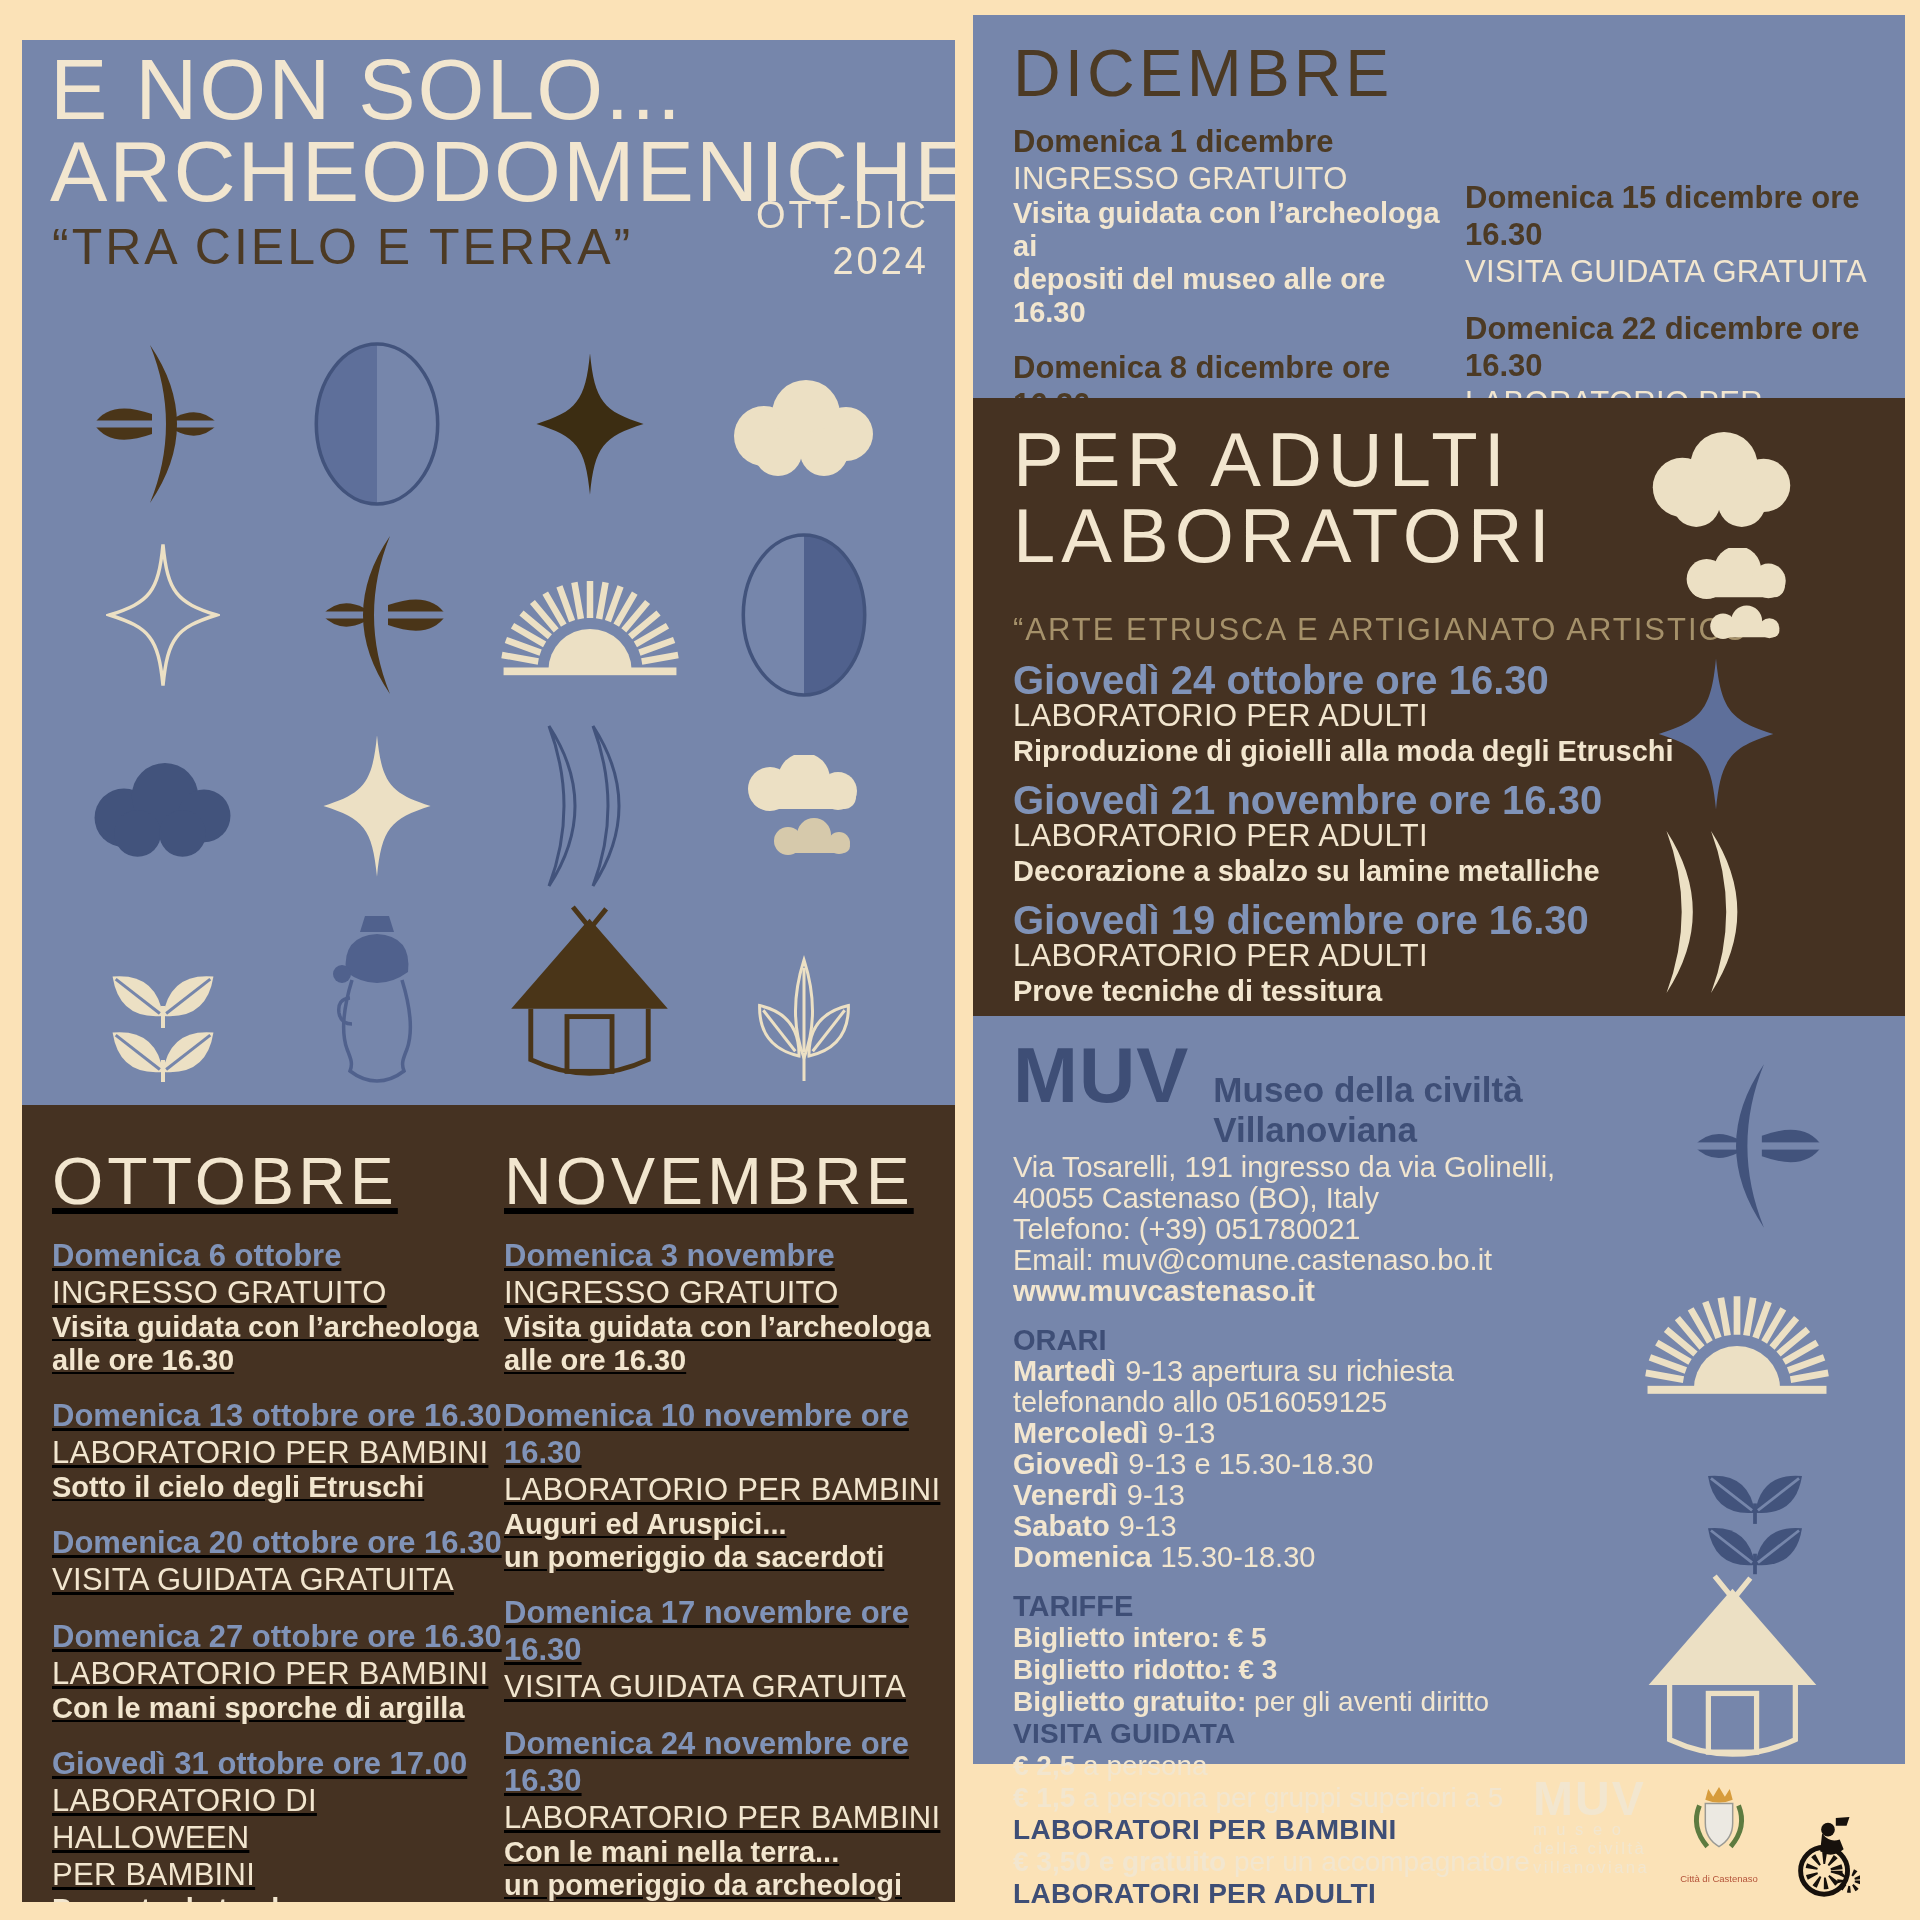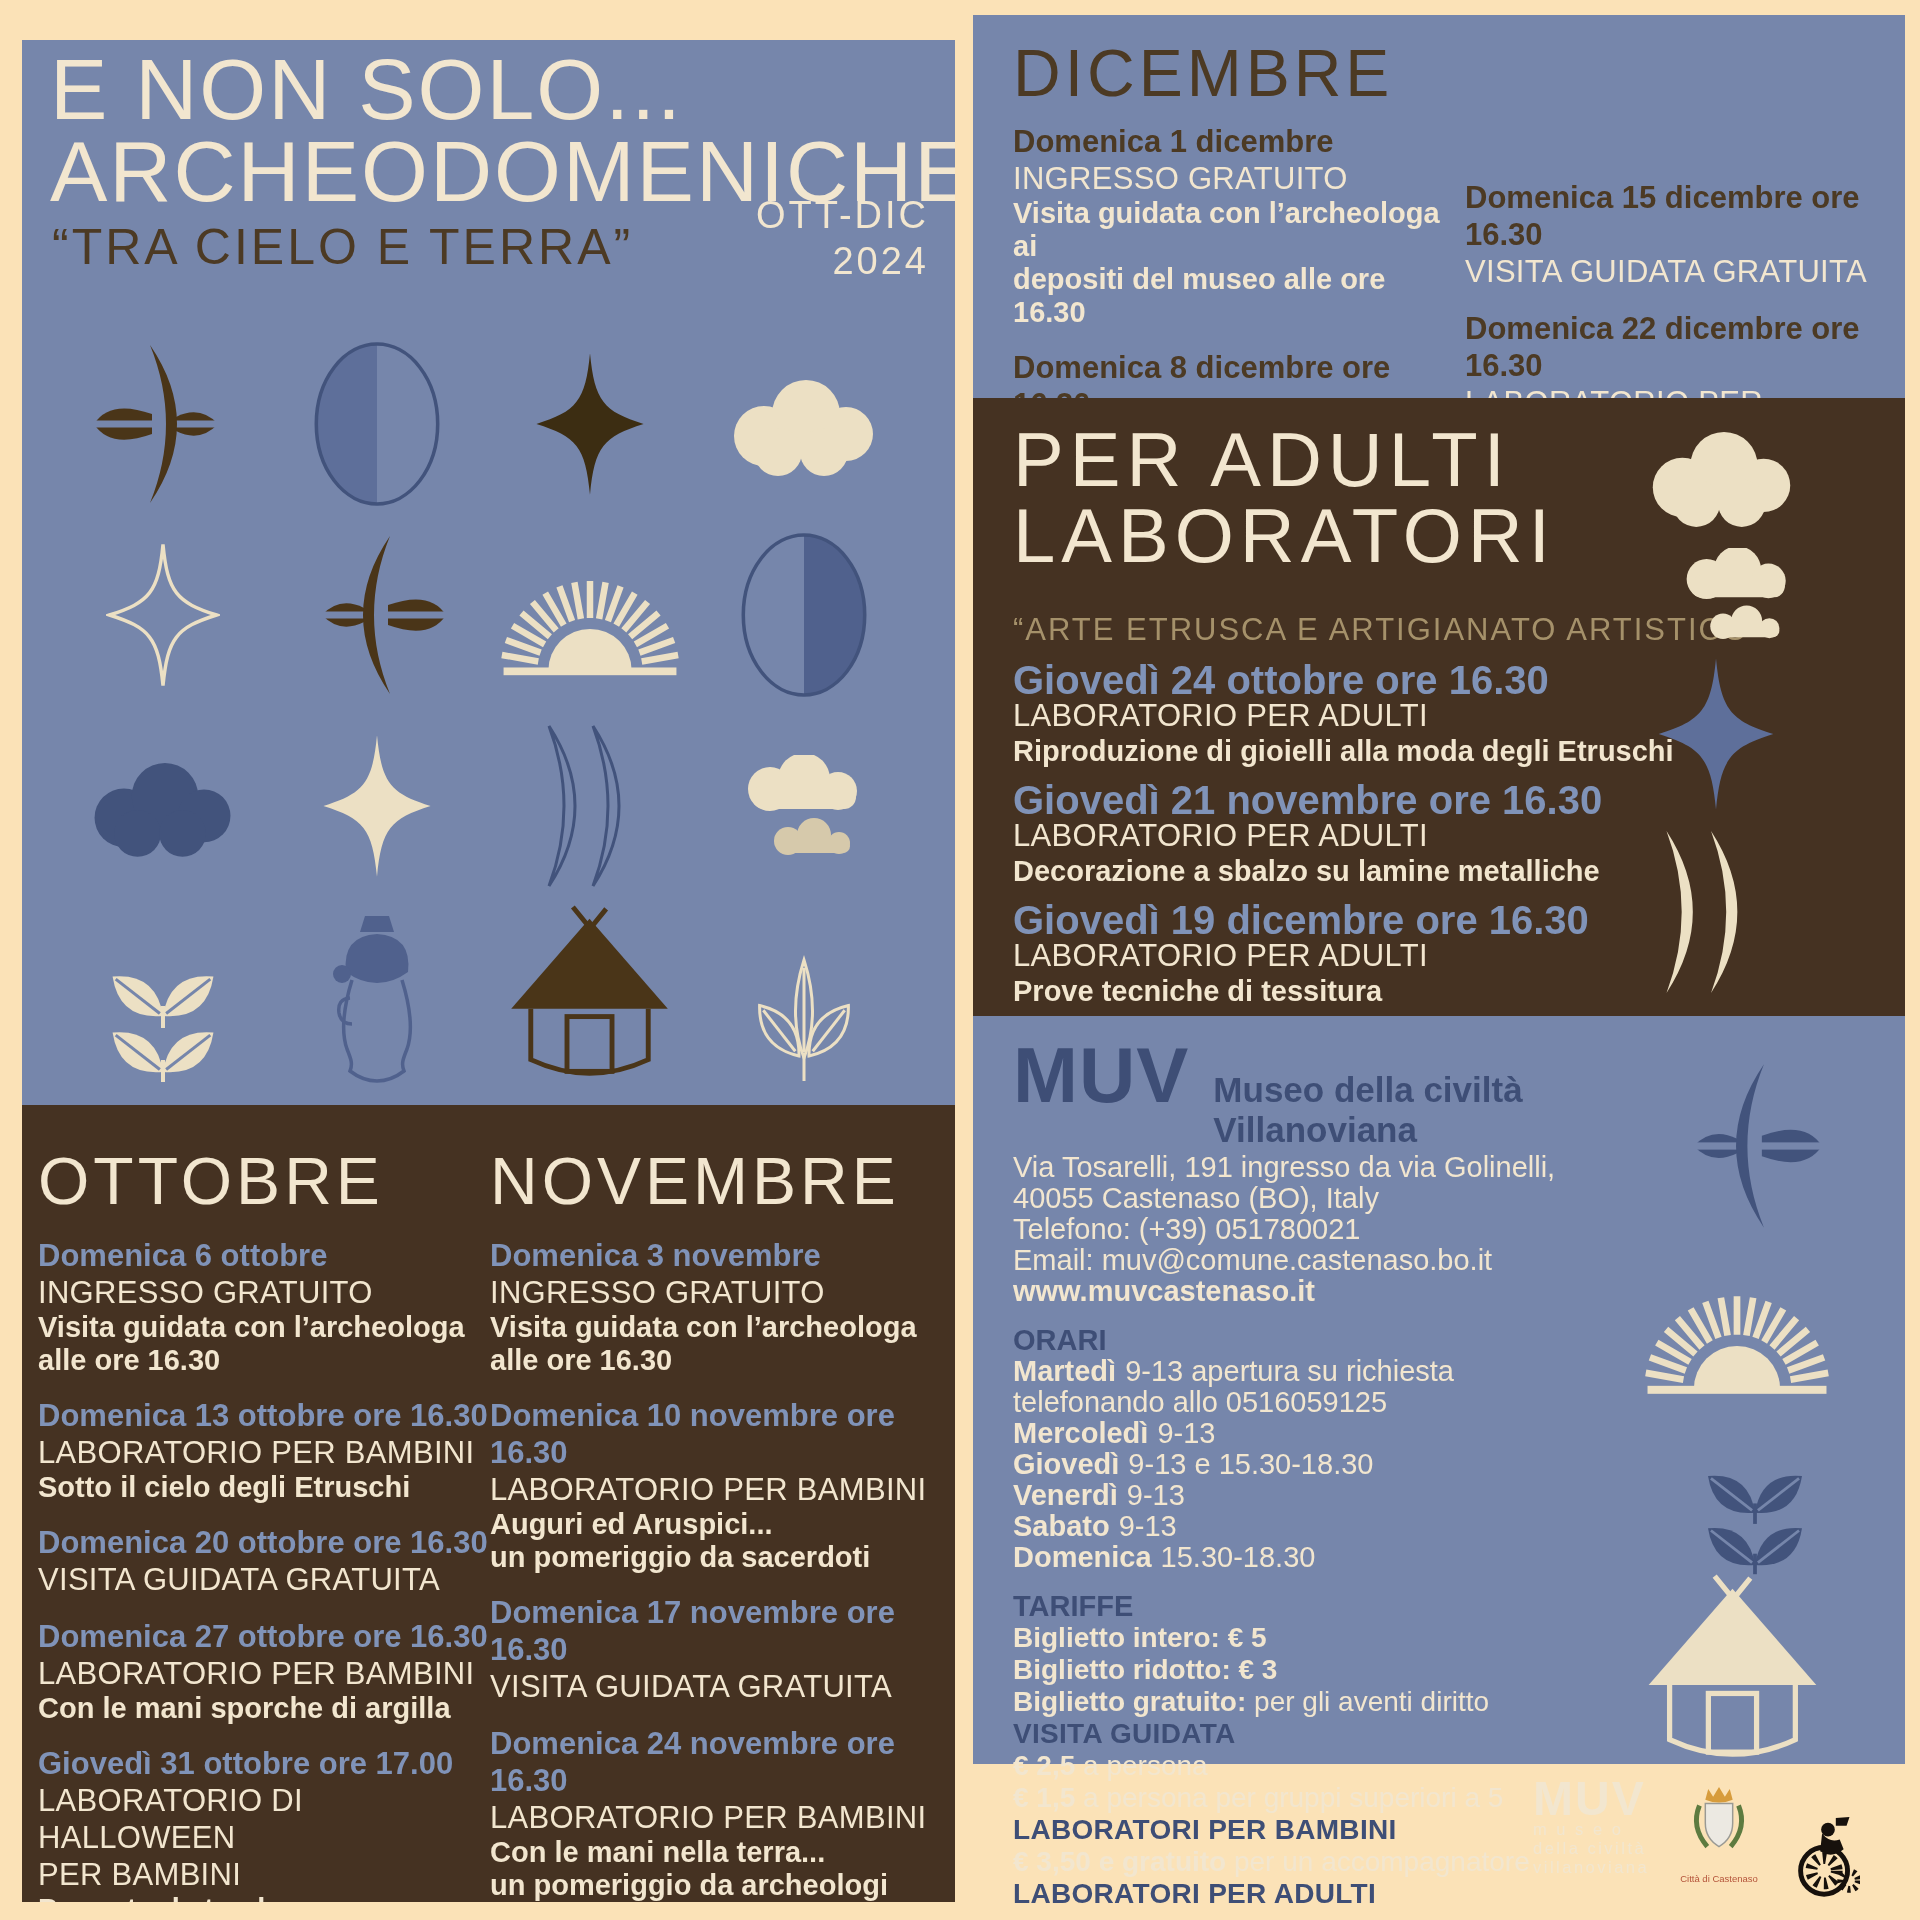--- a/index.html
+++ b/index.html
@@ -10,21 +10,21 @@
     overflow:hidden;
   }
   .canvas{position:absolute;inset:0;background:var(--page-bg,#fbe2b7);}
   .poster{position:absolute;overflow:hidden;}
   #poster-left{left:22px;top:40px;width:933px;height:1862px;}
   #poster-right{left:973px;top:15px;width:932px;height:1890px;}
   .sec{position:absolute;left:0;width:100%;box-sizing:border-box;}
   .bg-blue{background:var(--blue,#7686ab);}
   .bg-brown{background:var(--brown,#453222);}
   #l-top{top:0;height:1065px;}
-  #l-bottom{top:1065px;height:797px;display:flex;padding:40px 14px 0 16px;}
+  #l-bottom{top:1065px;height:797px;display:flex;padding:40px 14px 0 30px;text-decoration:underline;}
   #r-top{top:0;height:383px;padding:22px 20px 0 40px;}
   #r-mid{top:383px;height:618px;padding:24px 20px 0 40px;position:absolute;}
   #r-bot{top:1001px;height:748px;padding:20px 20px 0 40px;}
 
   .stencil{letter-spacing:.05em;font-weight:400;}
   .l-title{position:absolute;left:28px;top:8px;font-size:86px;line-height:82px;color:var(--cream,#f2e6cf);letter-spacing:2px;white-space:nowrap;}
   .l-subtitle{position:absolute;left:30px;top:178px;font-size:50px;color:var(--date-brown,#4c3a24);letter-spacing:3px;white-space:nowrap;}
   .l-period{position:absolute;right:26px;top:152px;text-align:right;font-size:38px;line-height:46px;color:var(--cream,#f2e6cf);letter-spacing:3px;}
 
   .icon-grid{position:absolute;left:34px;right:44px;top:288px;bottom:12px;

